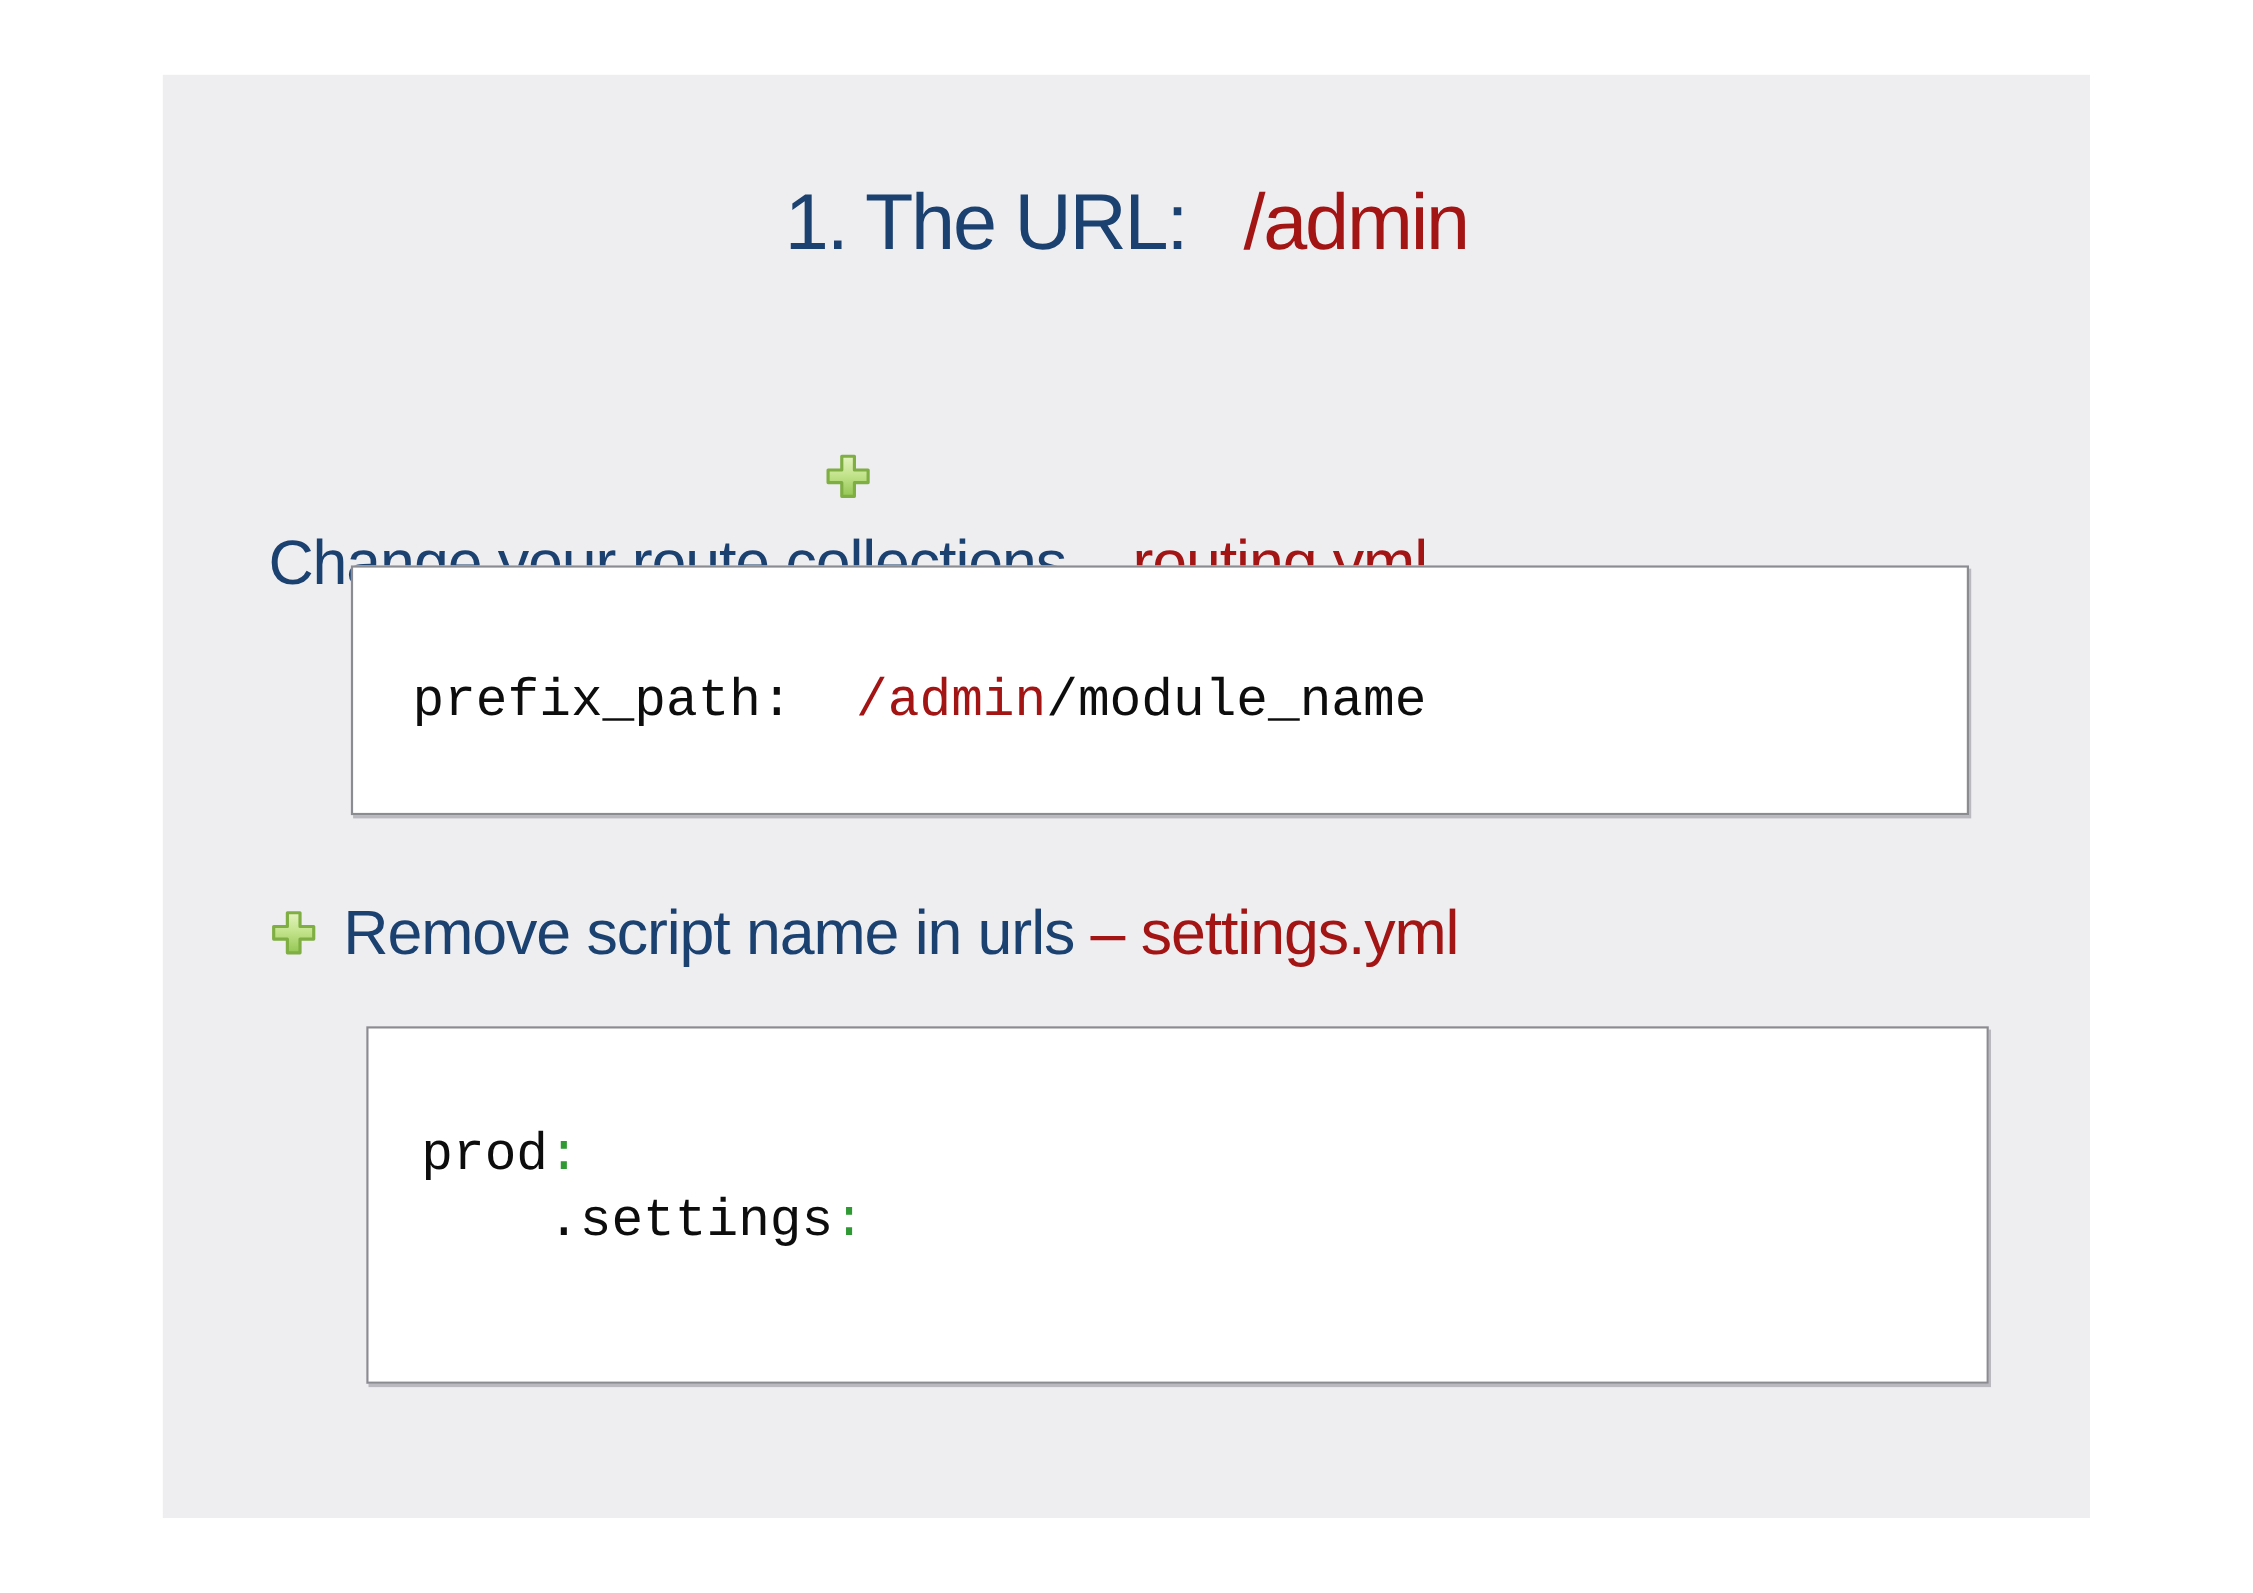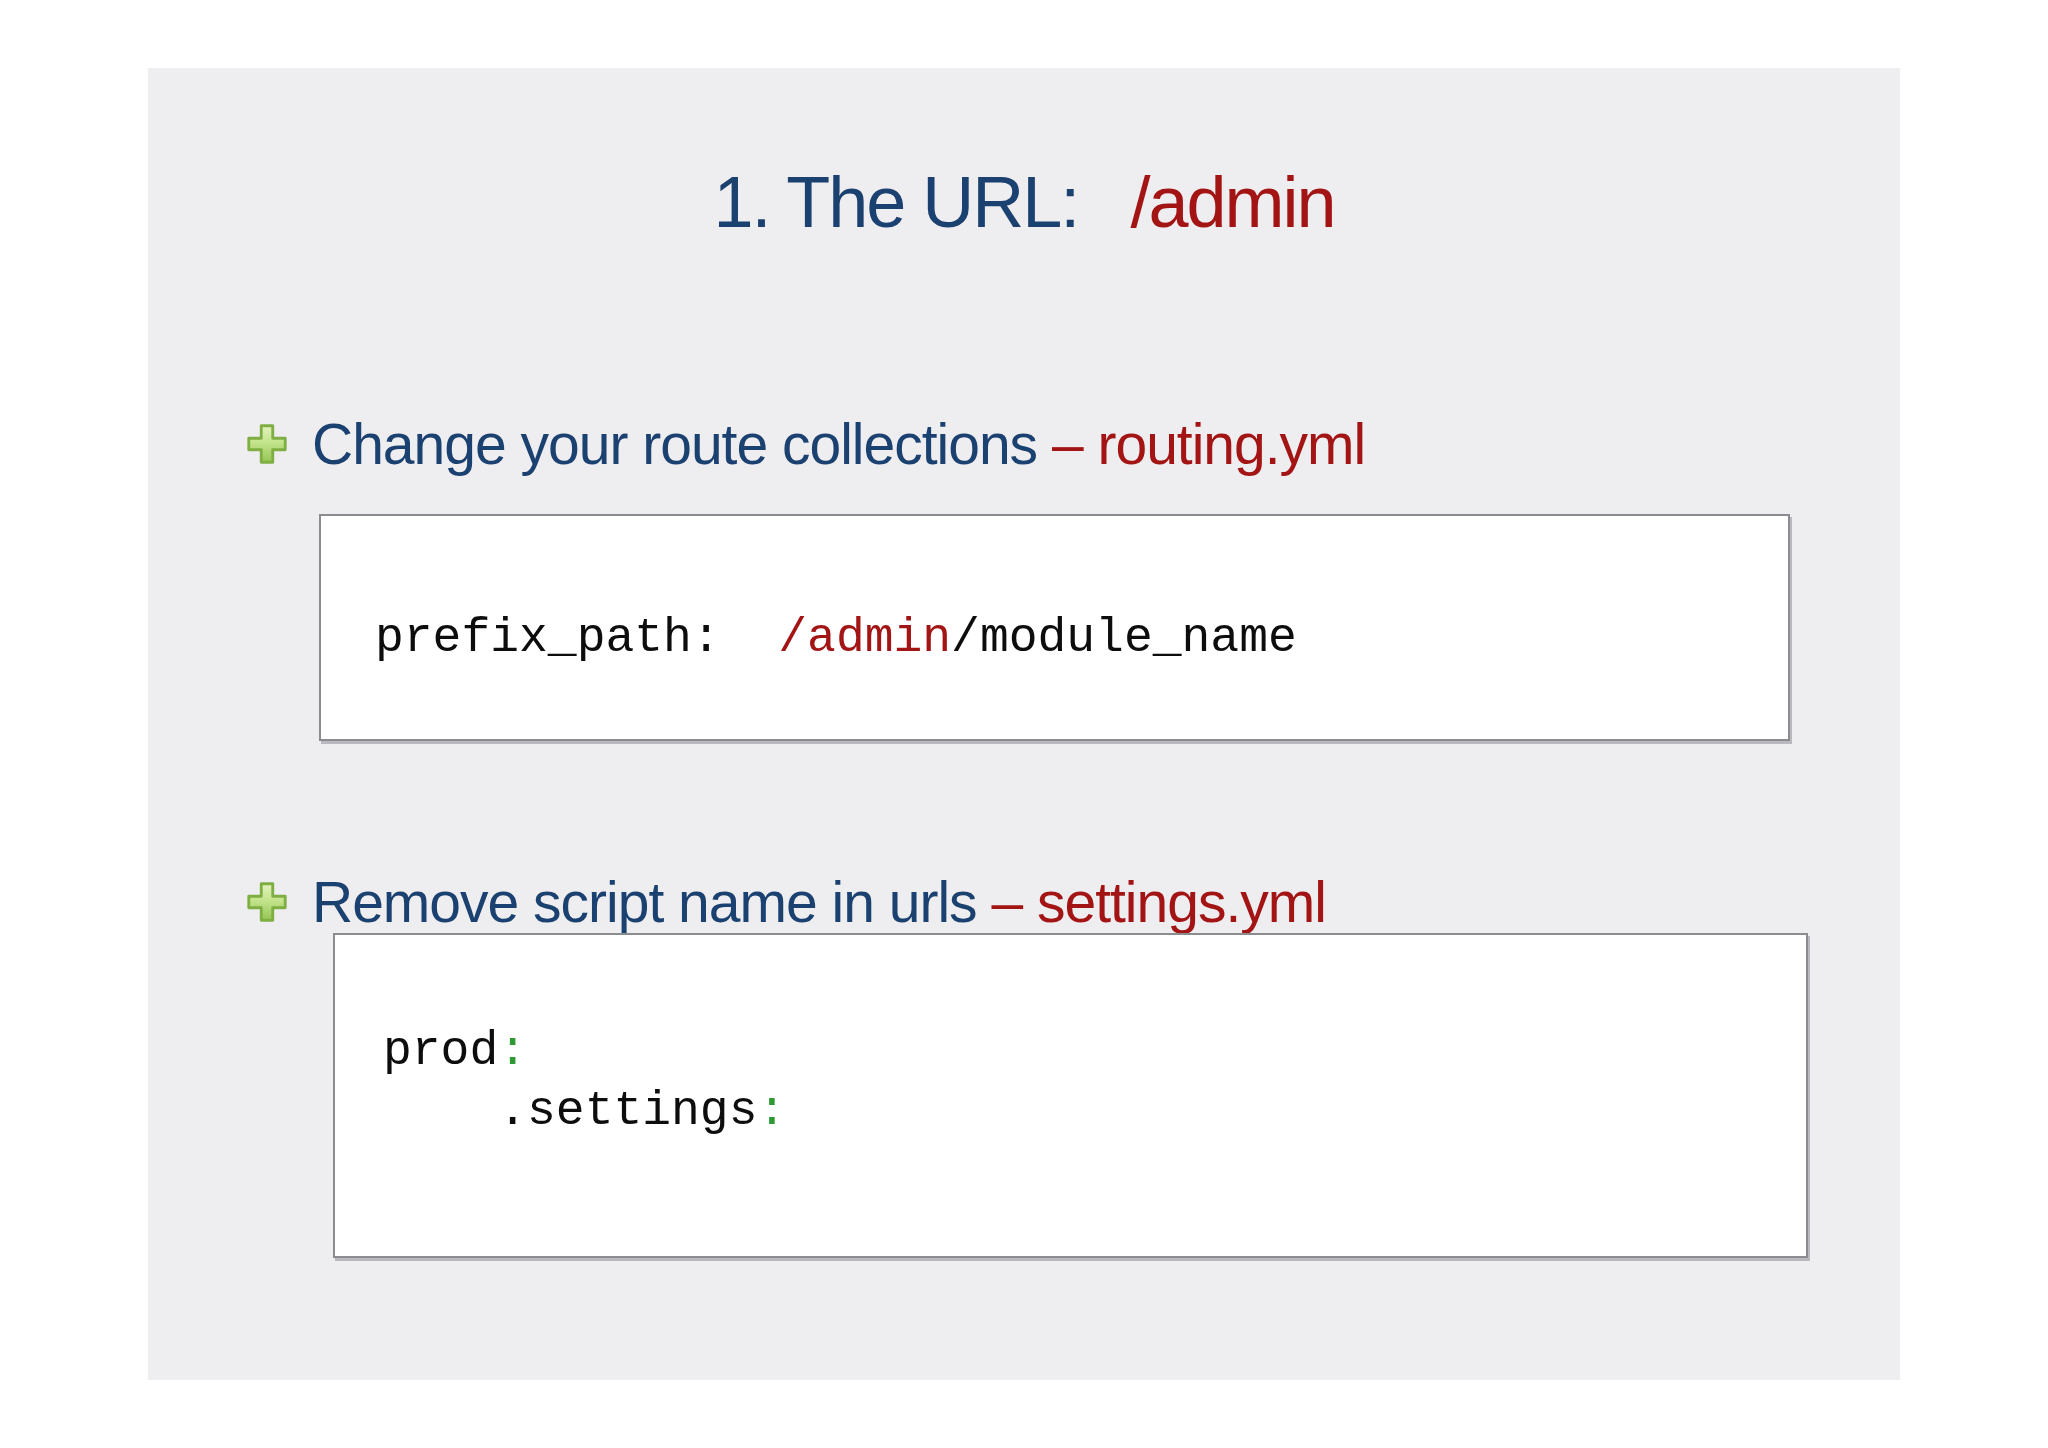--- a/index.html
+++ b/index.html
@@ -48,22 +48,22 @@
   .title .t-main { color: var(--navy); }
   .title .t-accent { color: var(--red); margin-left: 52px; }
 
   .bullet-row {
     position: absolute;
     left: 96px;
     display: flex;
     align-items: center;
     gap: 22px;
   }
-  .bullet-row.row-0 { top: 342px; }
-  .bullet-row.row-1 { top: 800px; }
+  .bullet-row.row-0 { top: 342px; flex-direction: column; }
+  .bullet-row.row-1 { top: 746px; }
   .plus { width: 46px; height: 46px; flex: 0 0 auto; display: block; }
   .plus svg { display: block; }
   .b-text {
     font-size: 57px;
     letter-spacing: -1px;
     color: var(--navy);
     line-height: 1.2;
     white-space: pre;
   }
   .b-text .accent { color: var(--red); }

